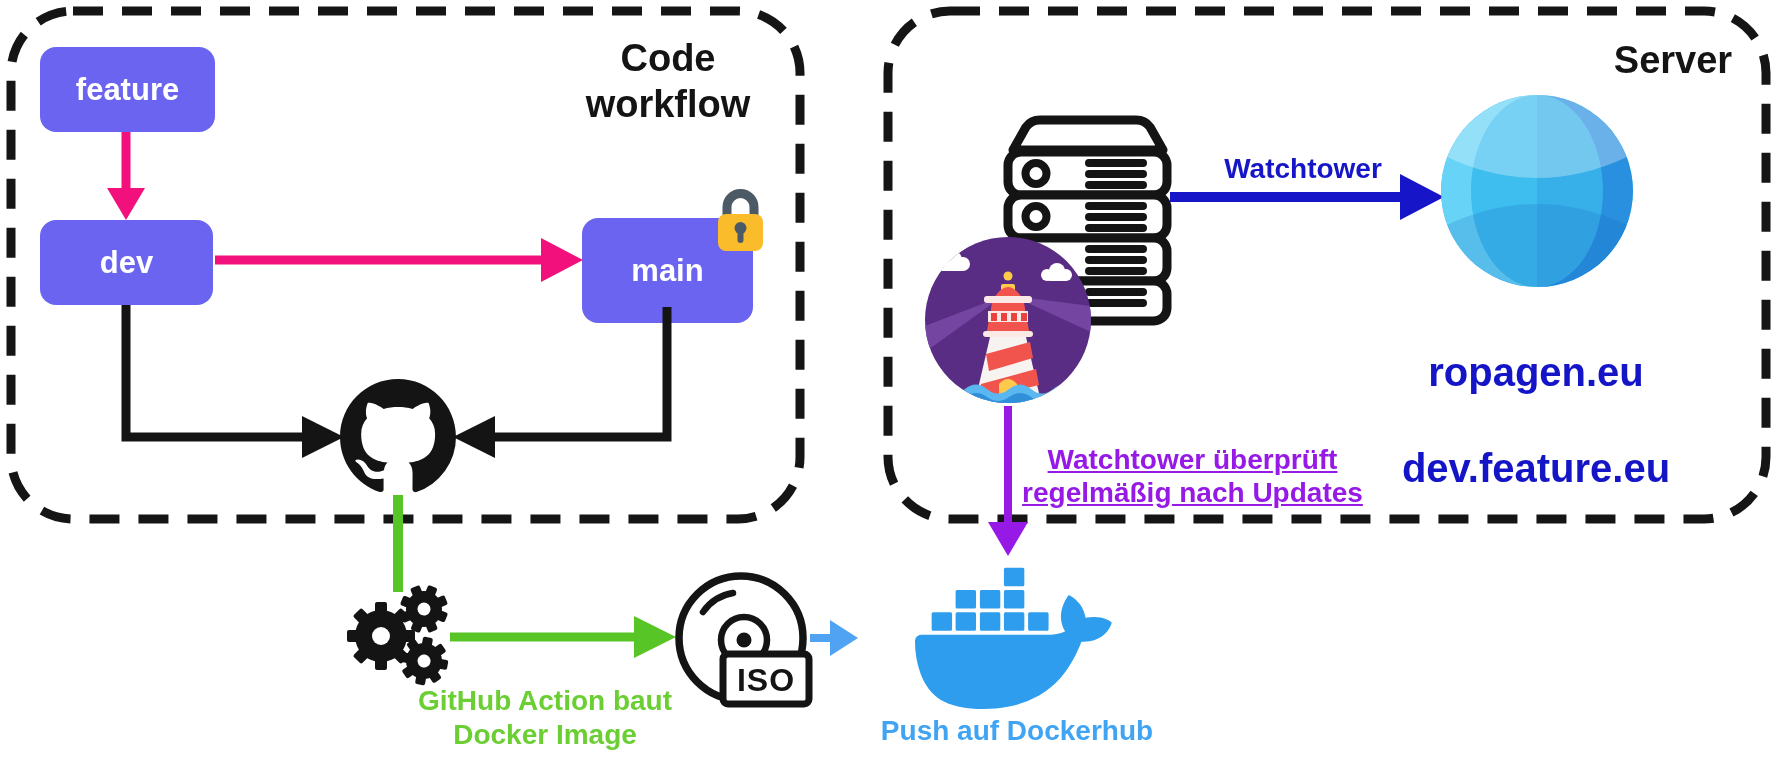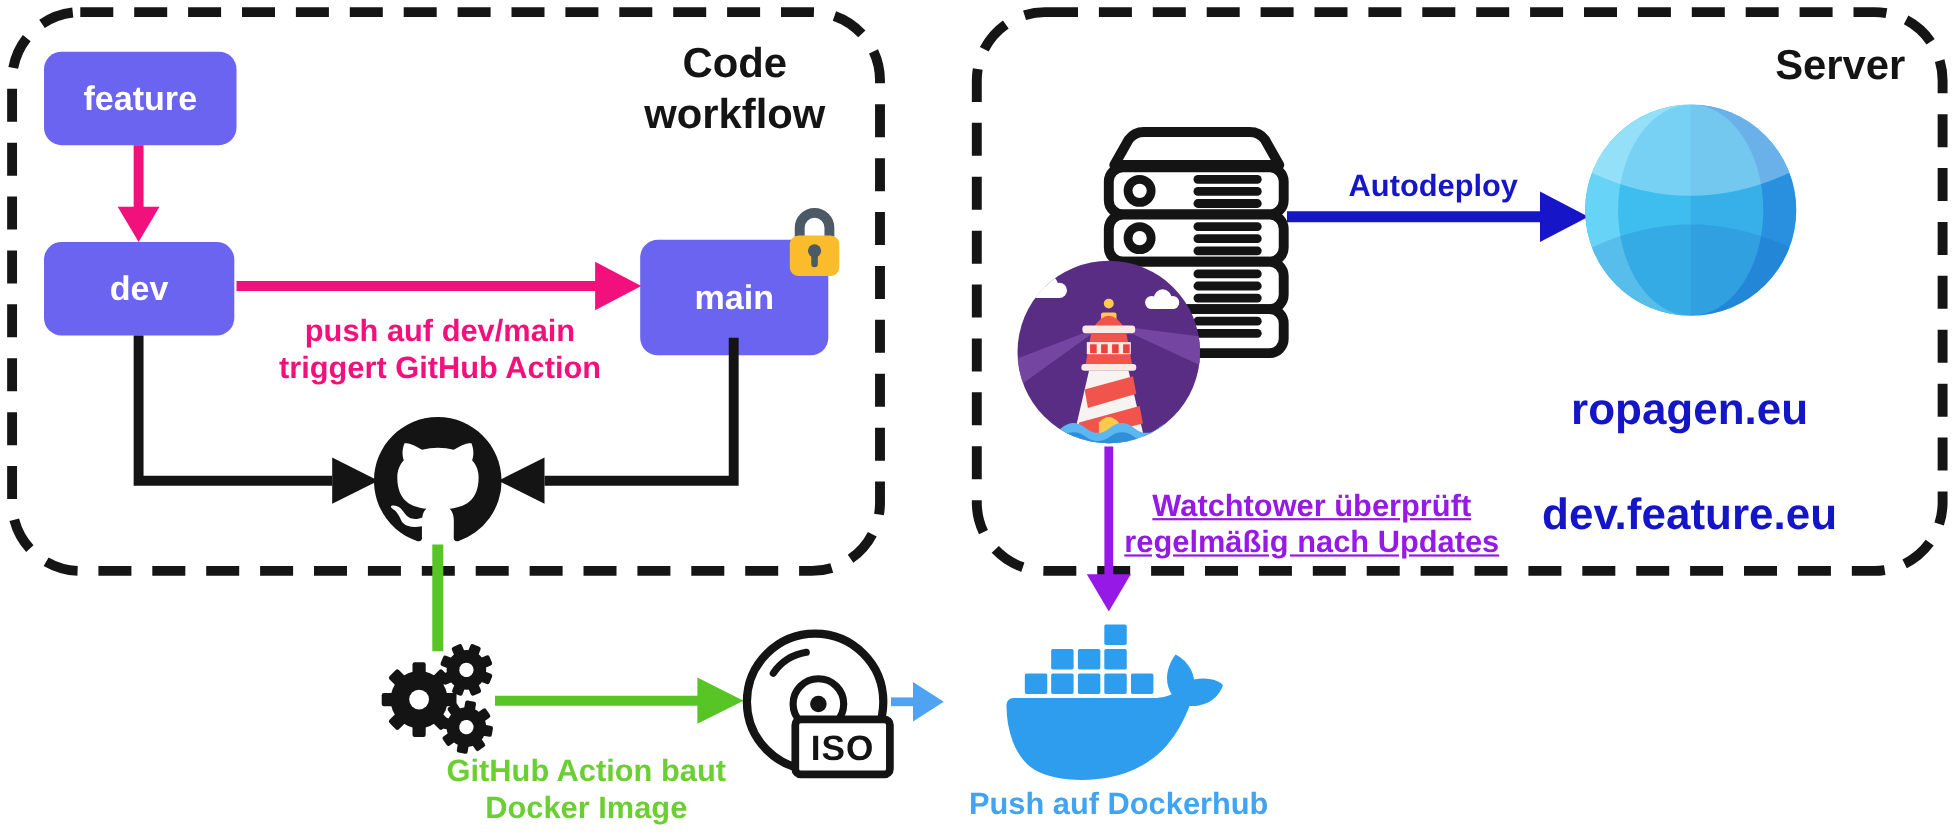--- a/index.html
+++ b/index.html
@@ -233,31 +233,29 @@
       <path d="M727 215 v-8 a13.5 13.5 0 0 1 27 0 v8" fill="none" stroke="#4C5A66" stroke-width="9" stroke-linecap="round"></path>
       <rect x="718" y="214" width="45" height="37" rx="8" fill="#FBBC2C"></rect>
       <circle cx="740.5" cy="228" r="6" fill="#4C5A66"></circle>
       <rect x="737.5" y="230" width="6" height="13" rx="3" fill="#4C5A66"></rect>
     </g>
   </svg>
 
   <div class="label title-label" style="left:558px;top:36px;width:220px;">Code
 workflow</div>
 
-  <div class="label pink-label" style="left:213px;top:284px;width:374px;">push auf dev/main
-triggert GitHub Action</div>
-
-  <div class="label green-label" style="left:366px;top:684px;width:334px;">GitHub Action baut
+
+  <div class="label green-label" style="left:378px;top:684px;width:334px;">GitHub Action baut
 Docker Image</div>
 
   <div class="label lightblue-label" style="left:842px;top:715px;width:350px;">Push auf Dockerhub</div>
 
   <div class="label title-label" style="left:1593px;top:38px;width:160px;">Server</div>
 
-  <div class="label darkblue-label" style="left:1193px;top:153px;width:220px;">Autodeploy</div>
+  <div class="label darkblue-label" style="left:1193px;top:153px;width:220px;">Watchtower</div>
 
   <div class="label domain-label" style="left:1340px;top:300px;width:392px;">
     <div>ropagen.eu</div>
     <div>dev.feature.eu</div>
   </div>
 
   <div class="label purple-label" style="left:1015px;top:443px;width:355px;">Watchtower überprüft
 regelmäßig nach Updates</div>
 
 </div>

